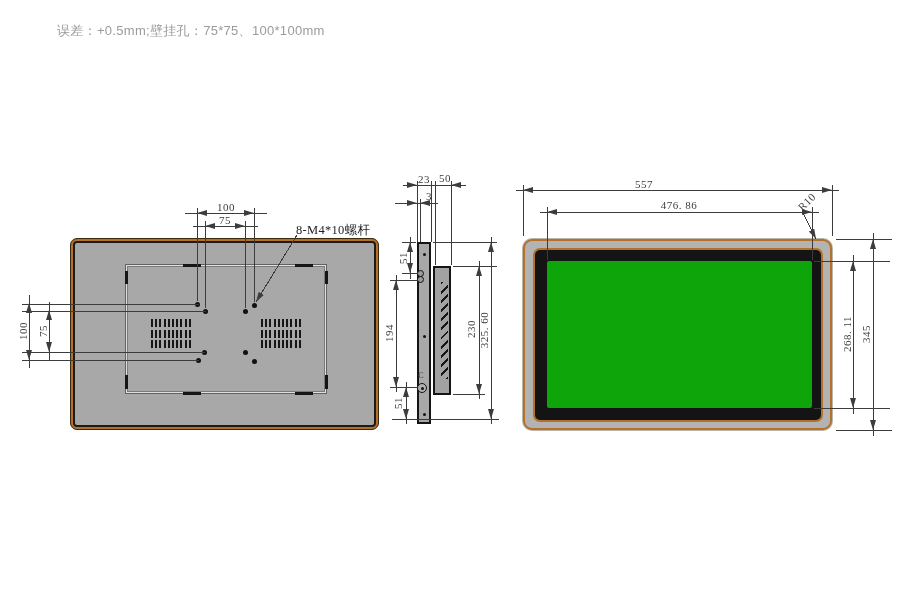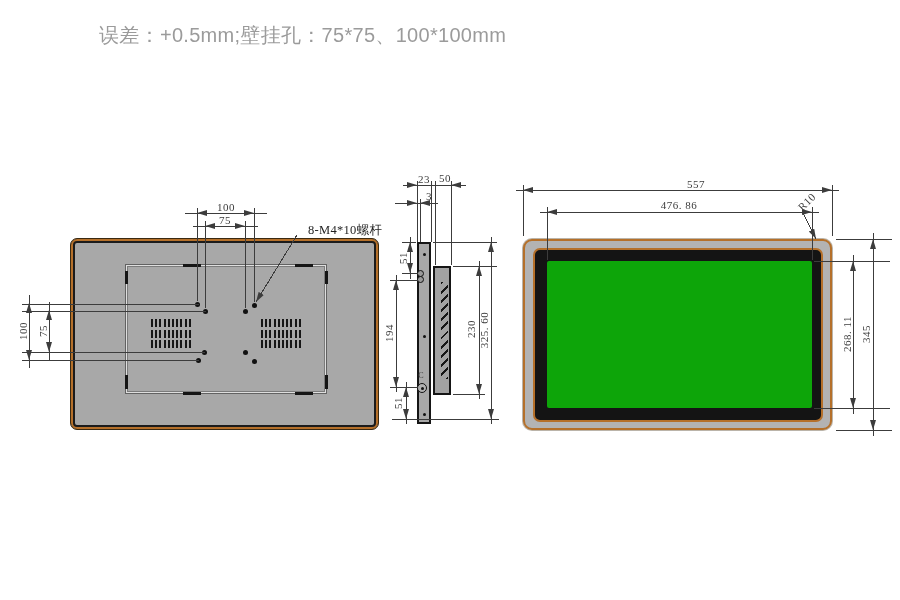--- a/index.html
+++ b/index.html
@@ -4,22 +4,22 @@
 <style>
   :root{
     --accent-orange:#b5702a; --panel-gray:#a8a8a8; --bezel-gray:#b3b3b3;
     --screen-green:#0da509; --frame-black:#141414; --line-color:#3c3c3c;
     --dim-text:#3c3c3c; --title-text:#9b9b9b; --background:#ffffff;
   }
   html,body{margin:0;padding:0;}
   body{width:900px;height:600px;position:relative;overflow:hidden;
        background:var(--background);font-family:"Liberation Sans",sans-serif;}
   .abs{position:absolute;}
-  .page-title{position:absolute;left:57px;top:22px;font-size:20px;letter-spacing:.3px;
-              color:var(--title-text);white-space:nowrap;margin-left:42px;}
+  .page-title{position:absolute;left:57px;top:22px;font-size:13px;letter-spacing:.3px;
+              color:var(--title-text);white-space:nowrap;}
   .dim-label{position:absolute;font-family:"Liberation Serif",serif;font-size:11px;
              line-height:1;color:var(--dim-text);white-space:nowrap;
              transform:translate(-50%,-50%);letter-spacing:.5px;}
   .dim-label.rot{transform:translate(-50%,-50%) rotate(-90deg);}
   .dim-label.rot45{transform:translate(-50%,-50%) rotate(-45deg);}
   .dim-label.small{font-size:8px;letter-spacing:0;}
   .note-label{position:absolute;font-family:"Liberation Serif",serif;font-size:12.5px;
               color:#1f1f1f;white-space:nowrap;letter-spacing:.3px;}
   
   .rear-panel{left:70px;top:238px;width:309px;height:192px;box-sizing:border-box;
@@ -195,29 +195,29 @@
     <line x1="836" y1="430" x2="892" y2="430"></line>
     <line x1="873" y1="233" x2="873" y2="436"></line>
     <line x1="873" y1="239" x2="873" y2="430" marker-start="url(#ah)" marker-end="url(#ah)"></line>
   </g>
 </svg>
 
 <div class="dim-label" style="left:226px;top:207px;">100</div>
 <div class="dim-label" style="left:225px;top:220px;">75</div>
 <div class="dim-label rot" style="left:23px;top:331px;">100</div>
 <div class="dim-label rot" style="left:43px;top:331px;">75</div>
-<div class="note-label" style="left:308px;top:222px;">8-M4*10螺杆</div>
+<div class="note-label" style="left:296px;top:222px;">8-M4*10螺杆</div>
 
 <div class="dim-label" style="left:424px;top:179px;">23</div>
 <div class="dim-label" style="left:445px;top:178px;">50</div>
 <div class="dim-label" style="left:429px;top:196px;">3</div>
 <div class="dim-label rot" style="left:403px;top:258px;">51</div>
 <div class="dim-label rot" style="left:389px;top:333px;">194</div>
 <div class="dim-label rot" style="left:398px;top:403px;">51</div>
 <div class="dim-label rot" style="left:471px;top:329px;">230</div>
 <div class="dim-label rot" style="left:484px;top:330px;">325. 60</div>
 <div class="dim-label small" style="left:421px;top:376px;">C</div>
 
-<div class="dim-label" style="left:696px;top:184px;text-align:right;">557</div>
+<div class="dim-label" style="left:644px;top:184px;text-align:right;">557</div>
 <div class="dim-label" style="left:679px;top:205px;">476. 86</div>
 <div class="dim-label rot45" style="left:807px;top:202px;">R10</div>
 <div class="dim-label rot" style="left:847px;top:334px;">268. 11</div>
 <div class="dim-label rot" style="left:866px;top:334px;">345</div>
 
 </body></html>

